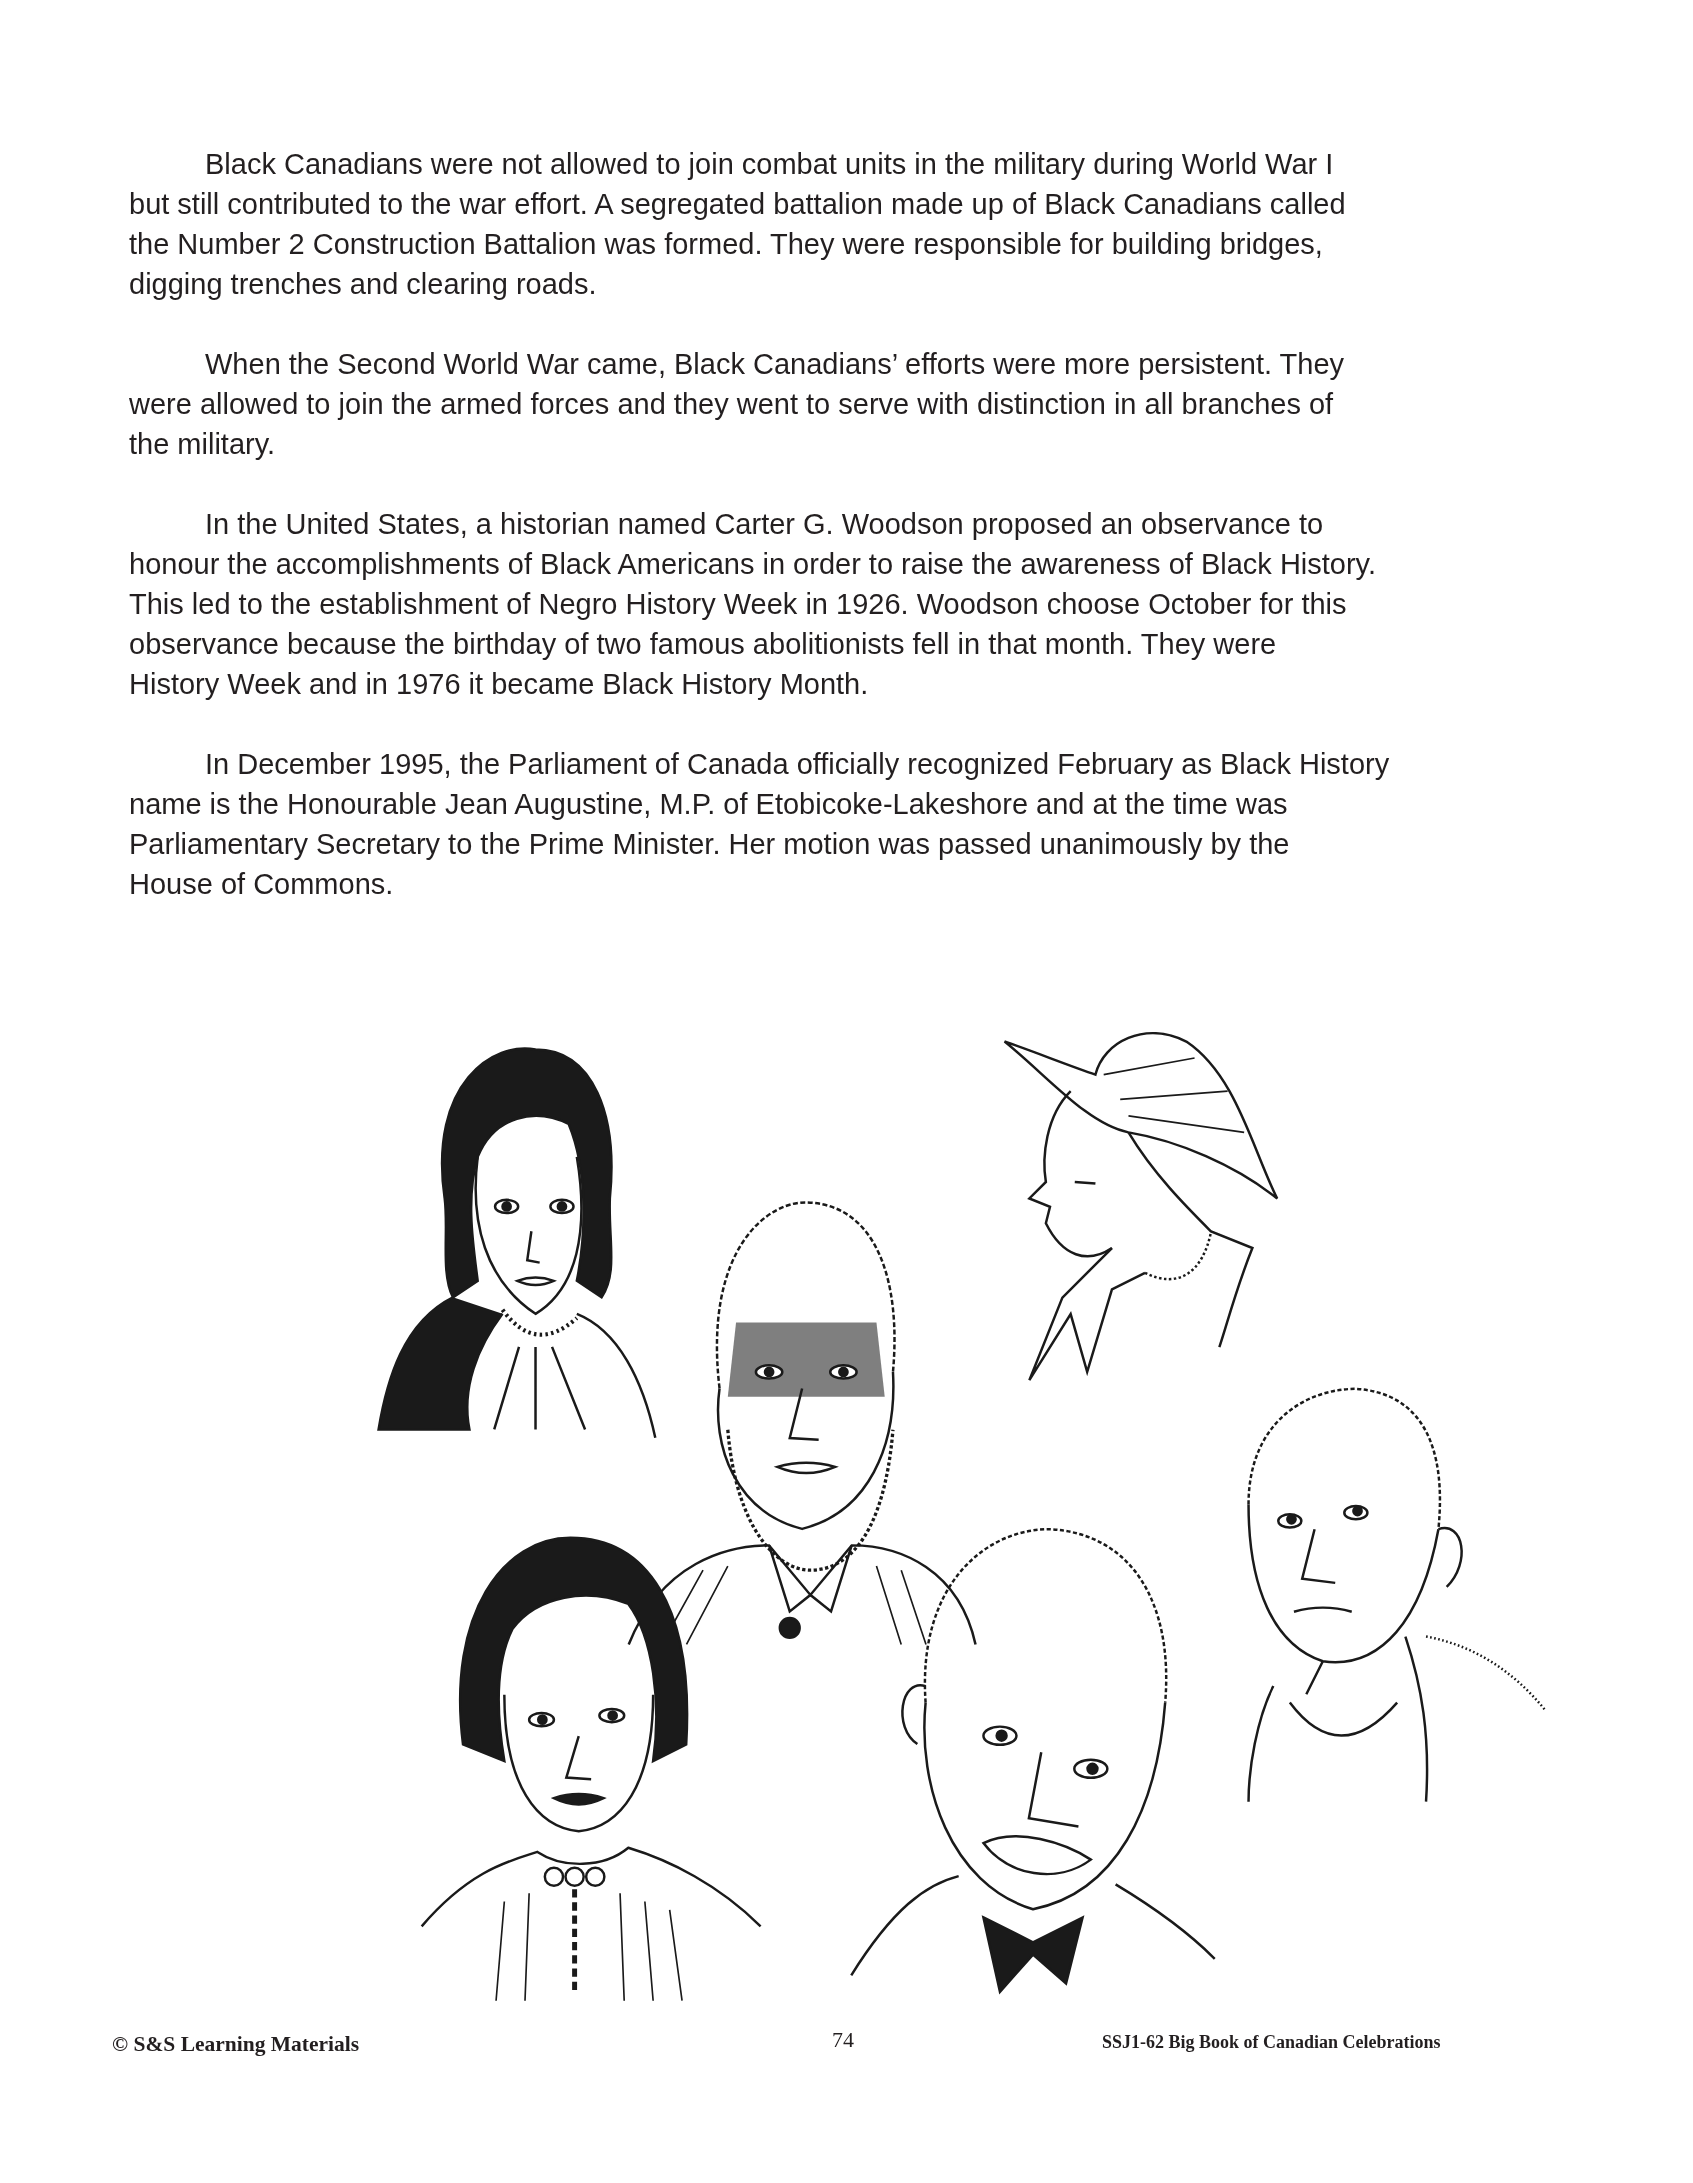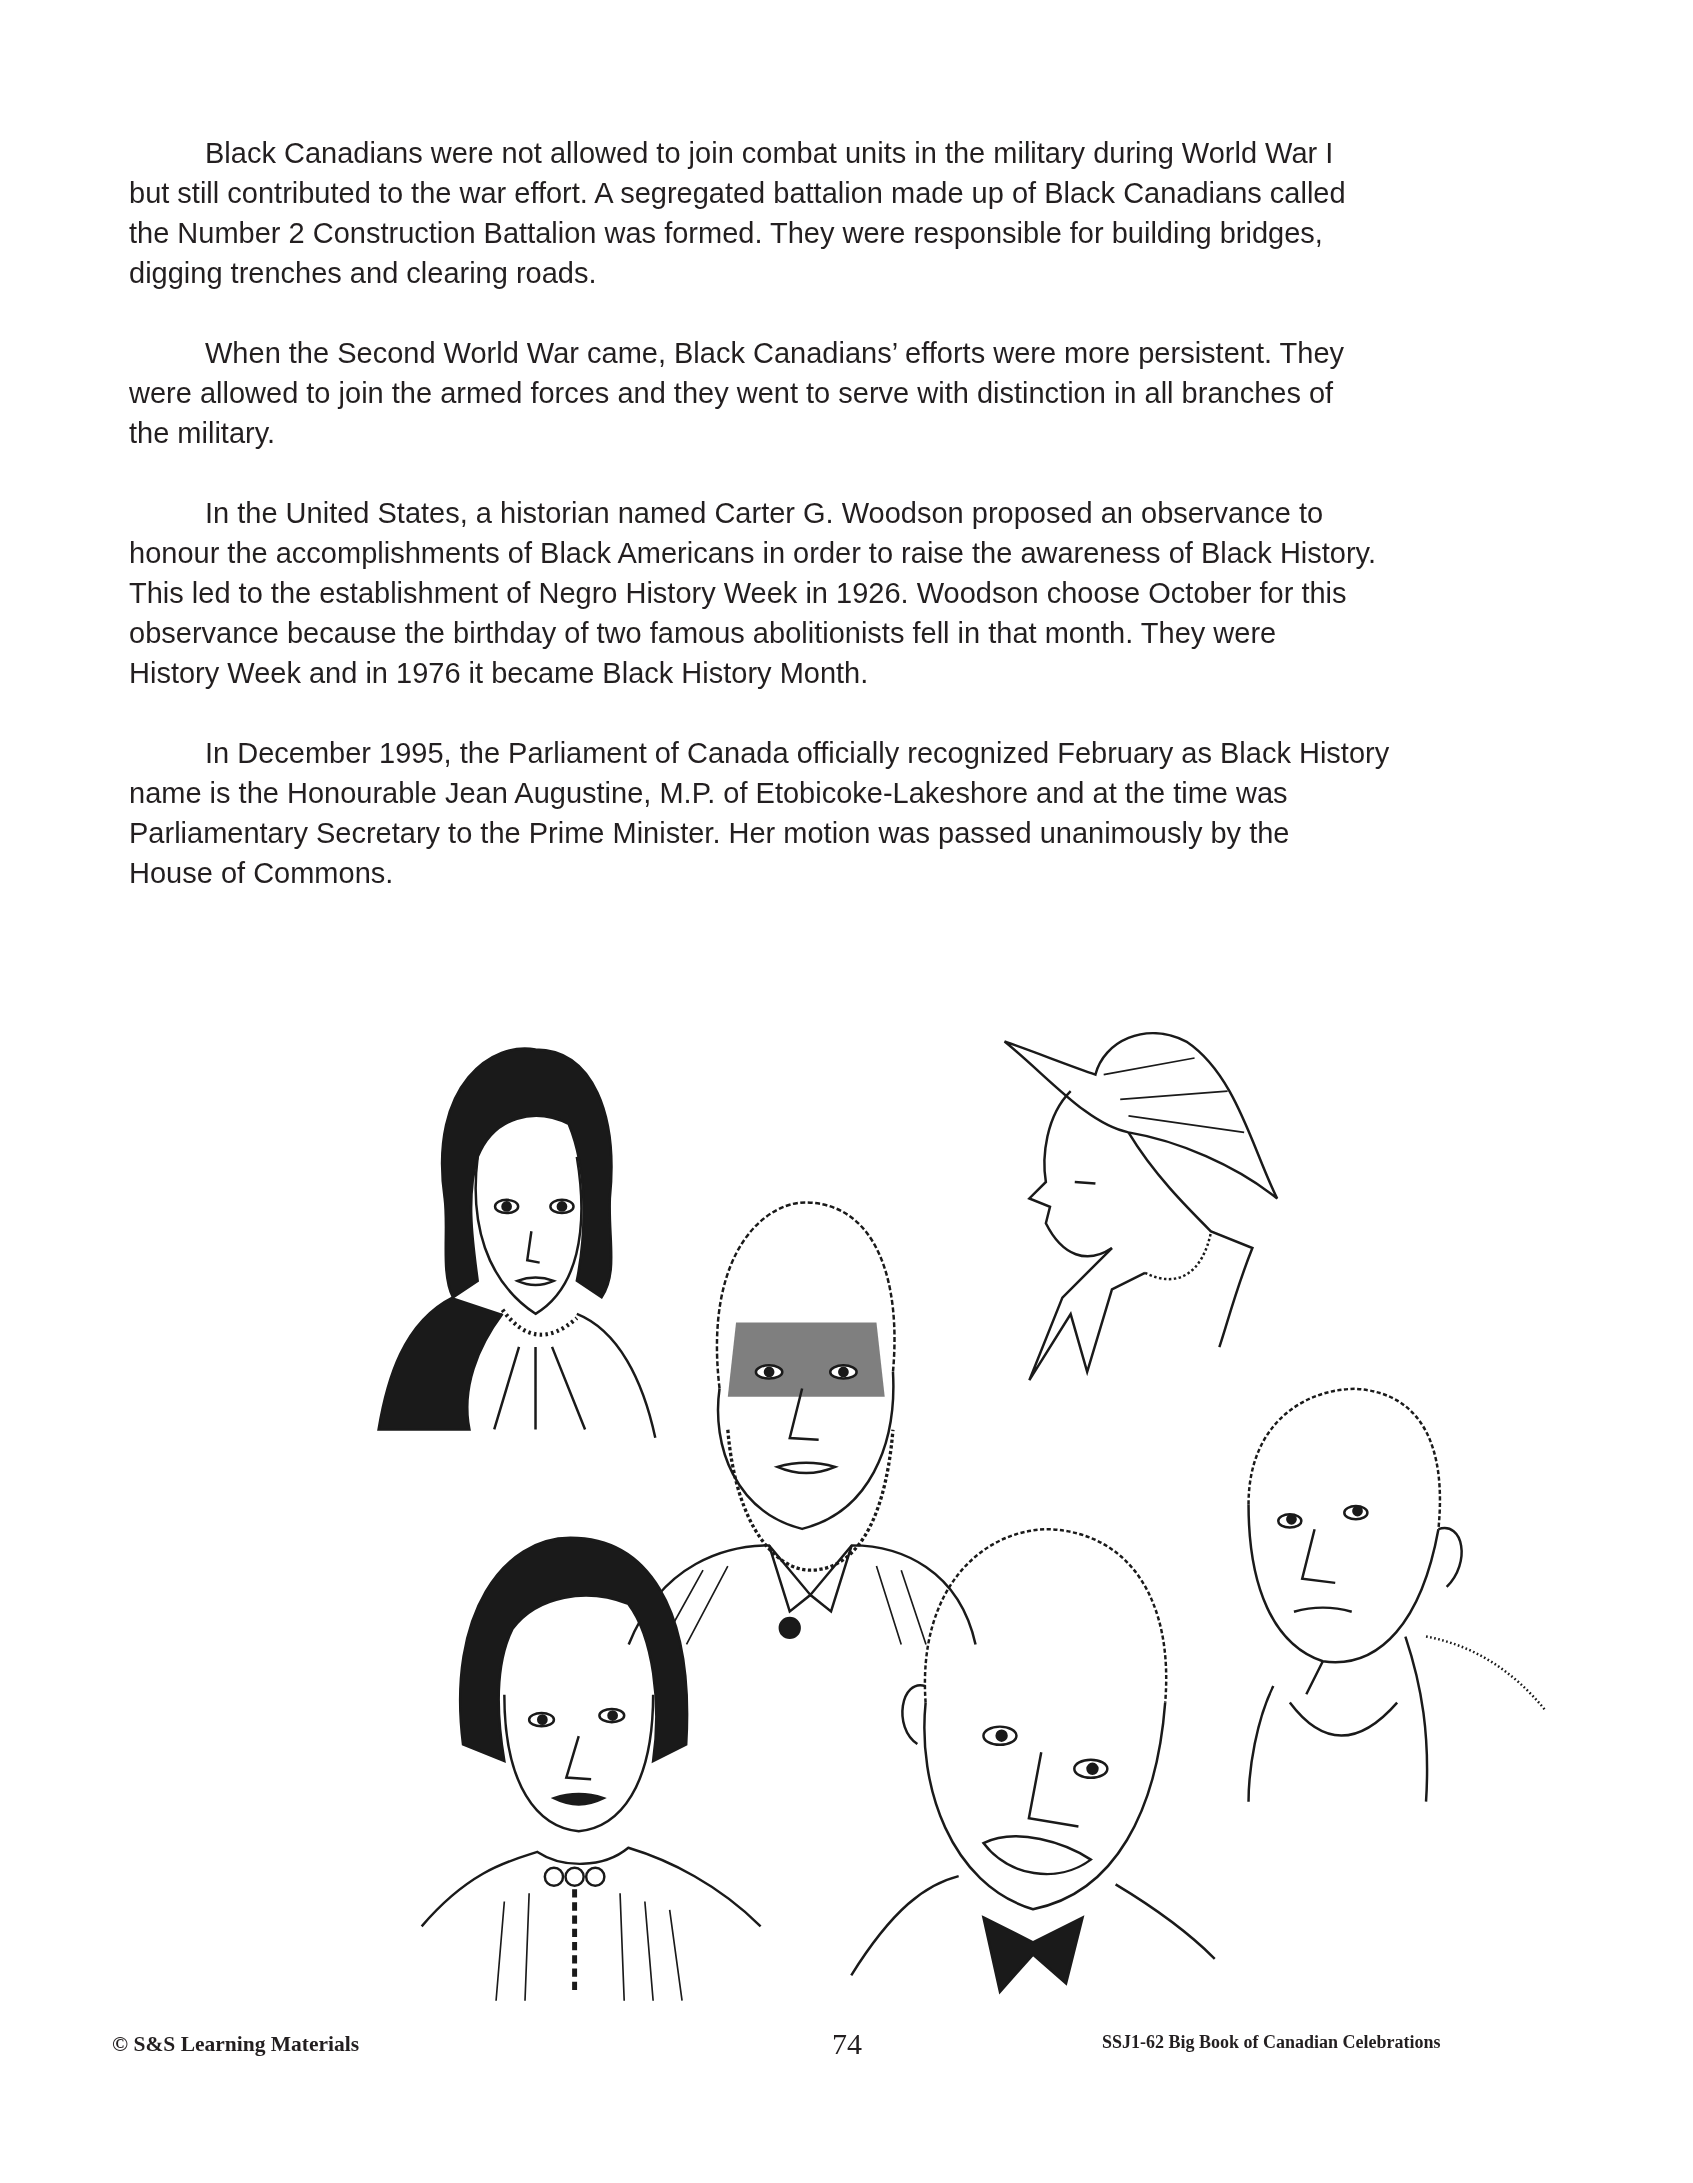--- a/index.html
+++ b/index.html
@@ -1,34 +1,34 @@
 <!DOCTYPE html>
 <html style="font-size:13.2px"><head>
 <meta charset="utf-8">
 <style>
   html, body { margin: 0; padding: 0; background: #ffffff; }
   body { width: 1693px; height: 2183px; position: relative; overflow: hidden; color: #231f20; }
   .page { position: absolute; left: 0; top: 0; width: 1693px; height: 2183px; background: #fff; }
   .body-text {
-    position: absolute; left: 129px; top: 133px; width: 1430px;
+    position: absolute; left: 129px; top: 144px; width: 1430px;
     font-family: "Liberation Sans", sans-serif; font-size: 29px; line-height: 40px;
     color: #231f20;
   }
   .para { margin: 0 0 40px 0; text-indent: 76px; }
   .para .line { display: block; white-space: nowrap; }
   .para .line:not(:first-child) { text-indent: 0; }
   .illustrations { position: absolute; left: 0; top: 1025px; width: 1693px; height: 1000px; }
   .portrait { position: absolute; }
   .portrait svg { width: 100%; height: 100%; display: block; }
   .footer {
     position: absolute; left: 0; top: 2027px; width: 1487px; height: 41px;
     font-family: "Liberation Serif", serif; color: #231f20;
   }
   .footer-left { position: absolute; left: 112px; top: 5px; font-size: 21.5px; font-weight: bold; white-space: nowrap; }
-  .footer-center { position: absolute; left: 832px; top: 0px; font-size: 30px; white-space: nowrap; }
+  .footer-center { position: absolute; left: 832px; top: 0px; font-size: 22px; white-space: nowrap; }
   .footer-right { position: absolute; left: 1102px; top: 5px; font-size: 18px; font-weight: bold; white-space: nowrap; }
 </style>
 </head>
 <body>
 
 <div class="page">
 
   <div class="body-text">
     <p class="para">
       <span class="line">Black Canadians were not allowed to join combat units in the military during World War I</span>

